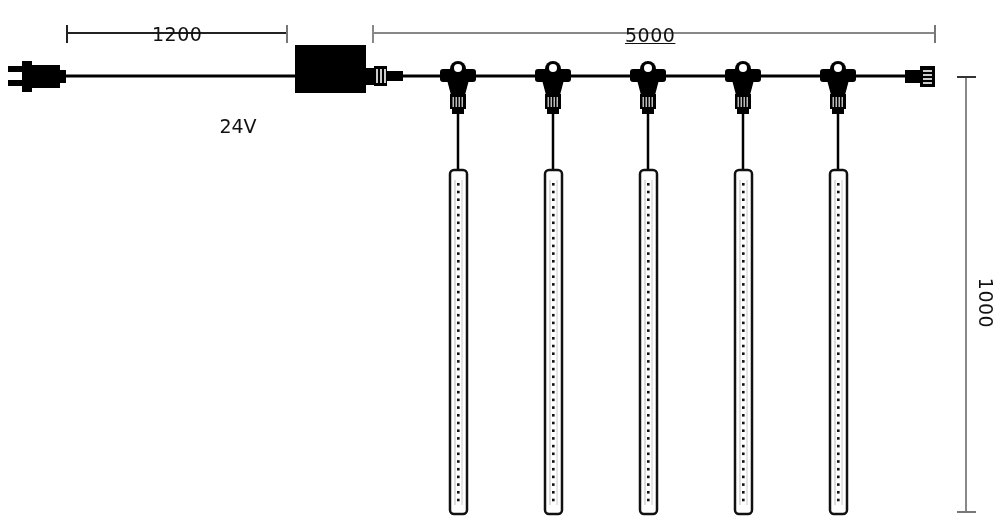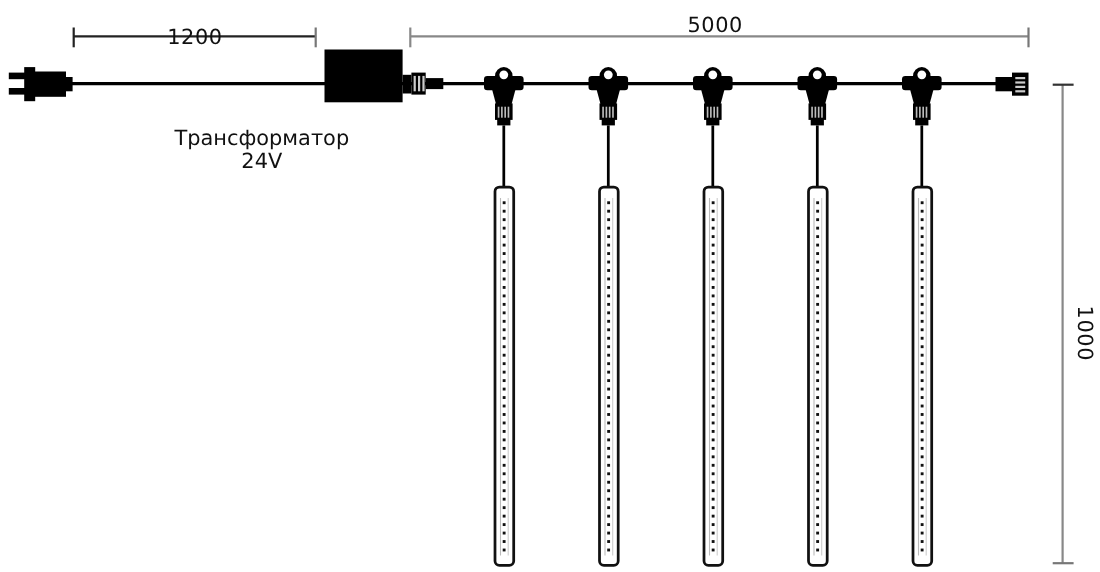--- a/index.html
+++ b/index.html
@@ -372,19 +372,18 @@
     <rect x="920" y="66" width="15" height="21" fill="#000"></rect>
     <rect x="923" y="70" width="9" height="2" fill="#ccc"></rect>
     <rect x="923" y="74" width="9" height="2" fill="#ccc"></rect>
     <rect x="923" y="78" width="9" height="2" fill="#ccc"></rect>
     <rect x="923" y="82" width="9" height="2" fill="#ccc"></rect>
   </g>
 </svg>
 </div>
 
 <div class="lbl dim-label" style="left:152px; top:8px;margin-top:15px;">1200</div>
-<div class="lbl dim-label" style="left:625px; top:12px;">5000</div>
+<div class="lbl dim-label" style="left:625px; top:24px;text-decoration:underline;">5000</div>
 <div class="lbl dim-label rot" style="left:961px; top:292px;">1000</div>
 
 <div class="lbl transformer-label" style="left:148px; top:116px; width:180px;">
-  <div>Трансформатор</div>
   <div>24V</div>
 </div>
 
 </body></html>

